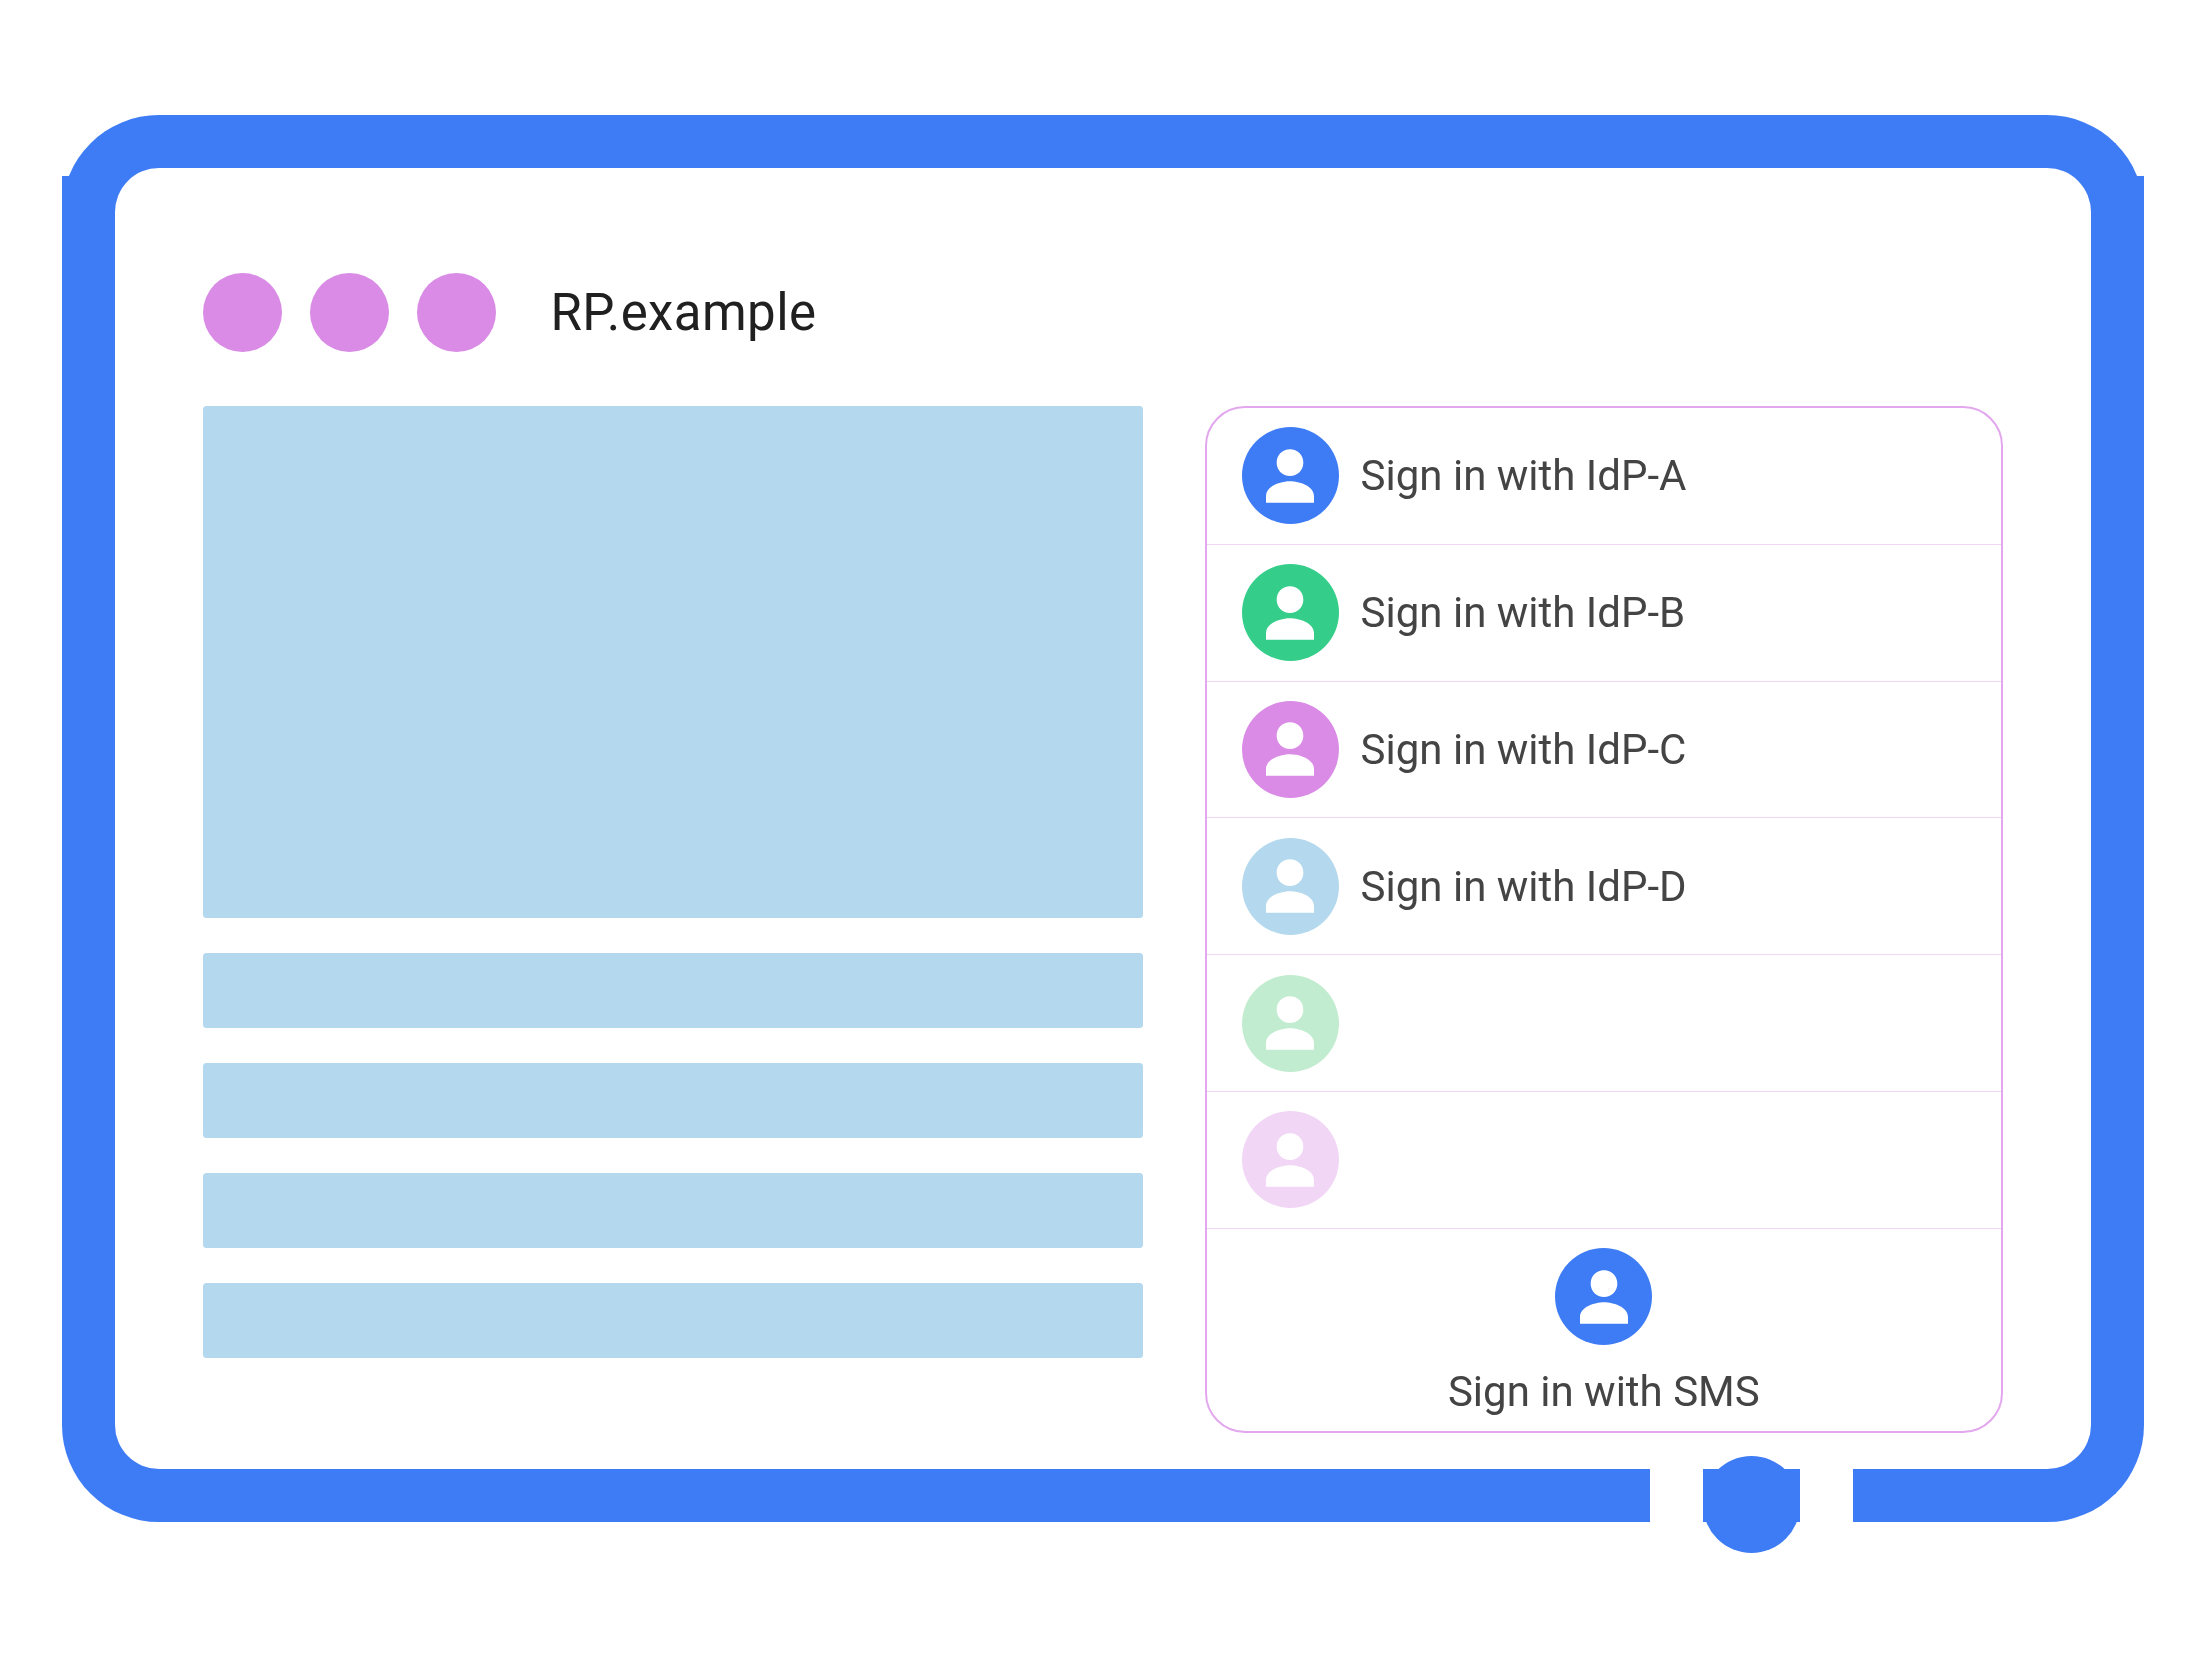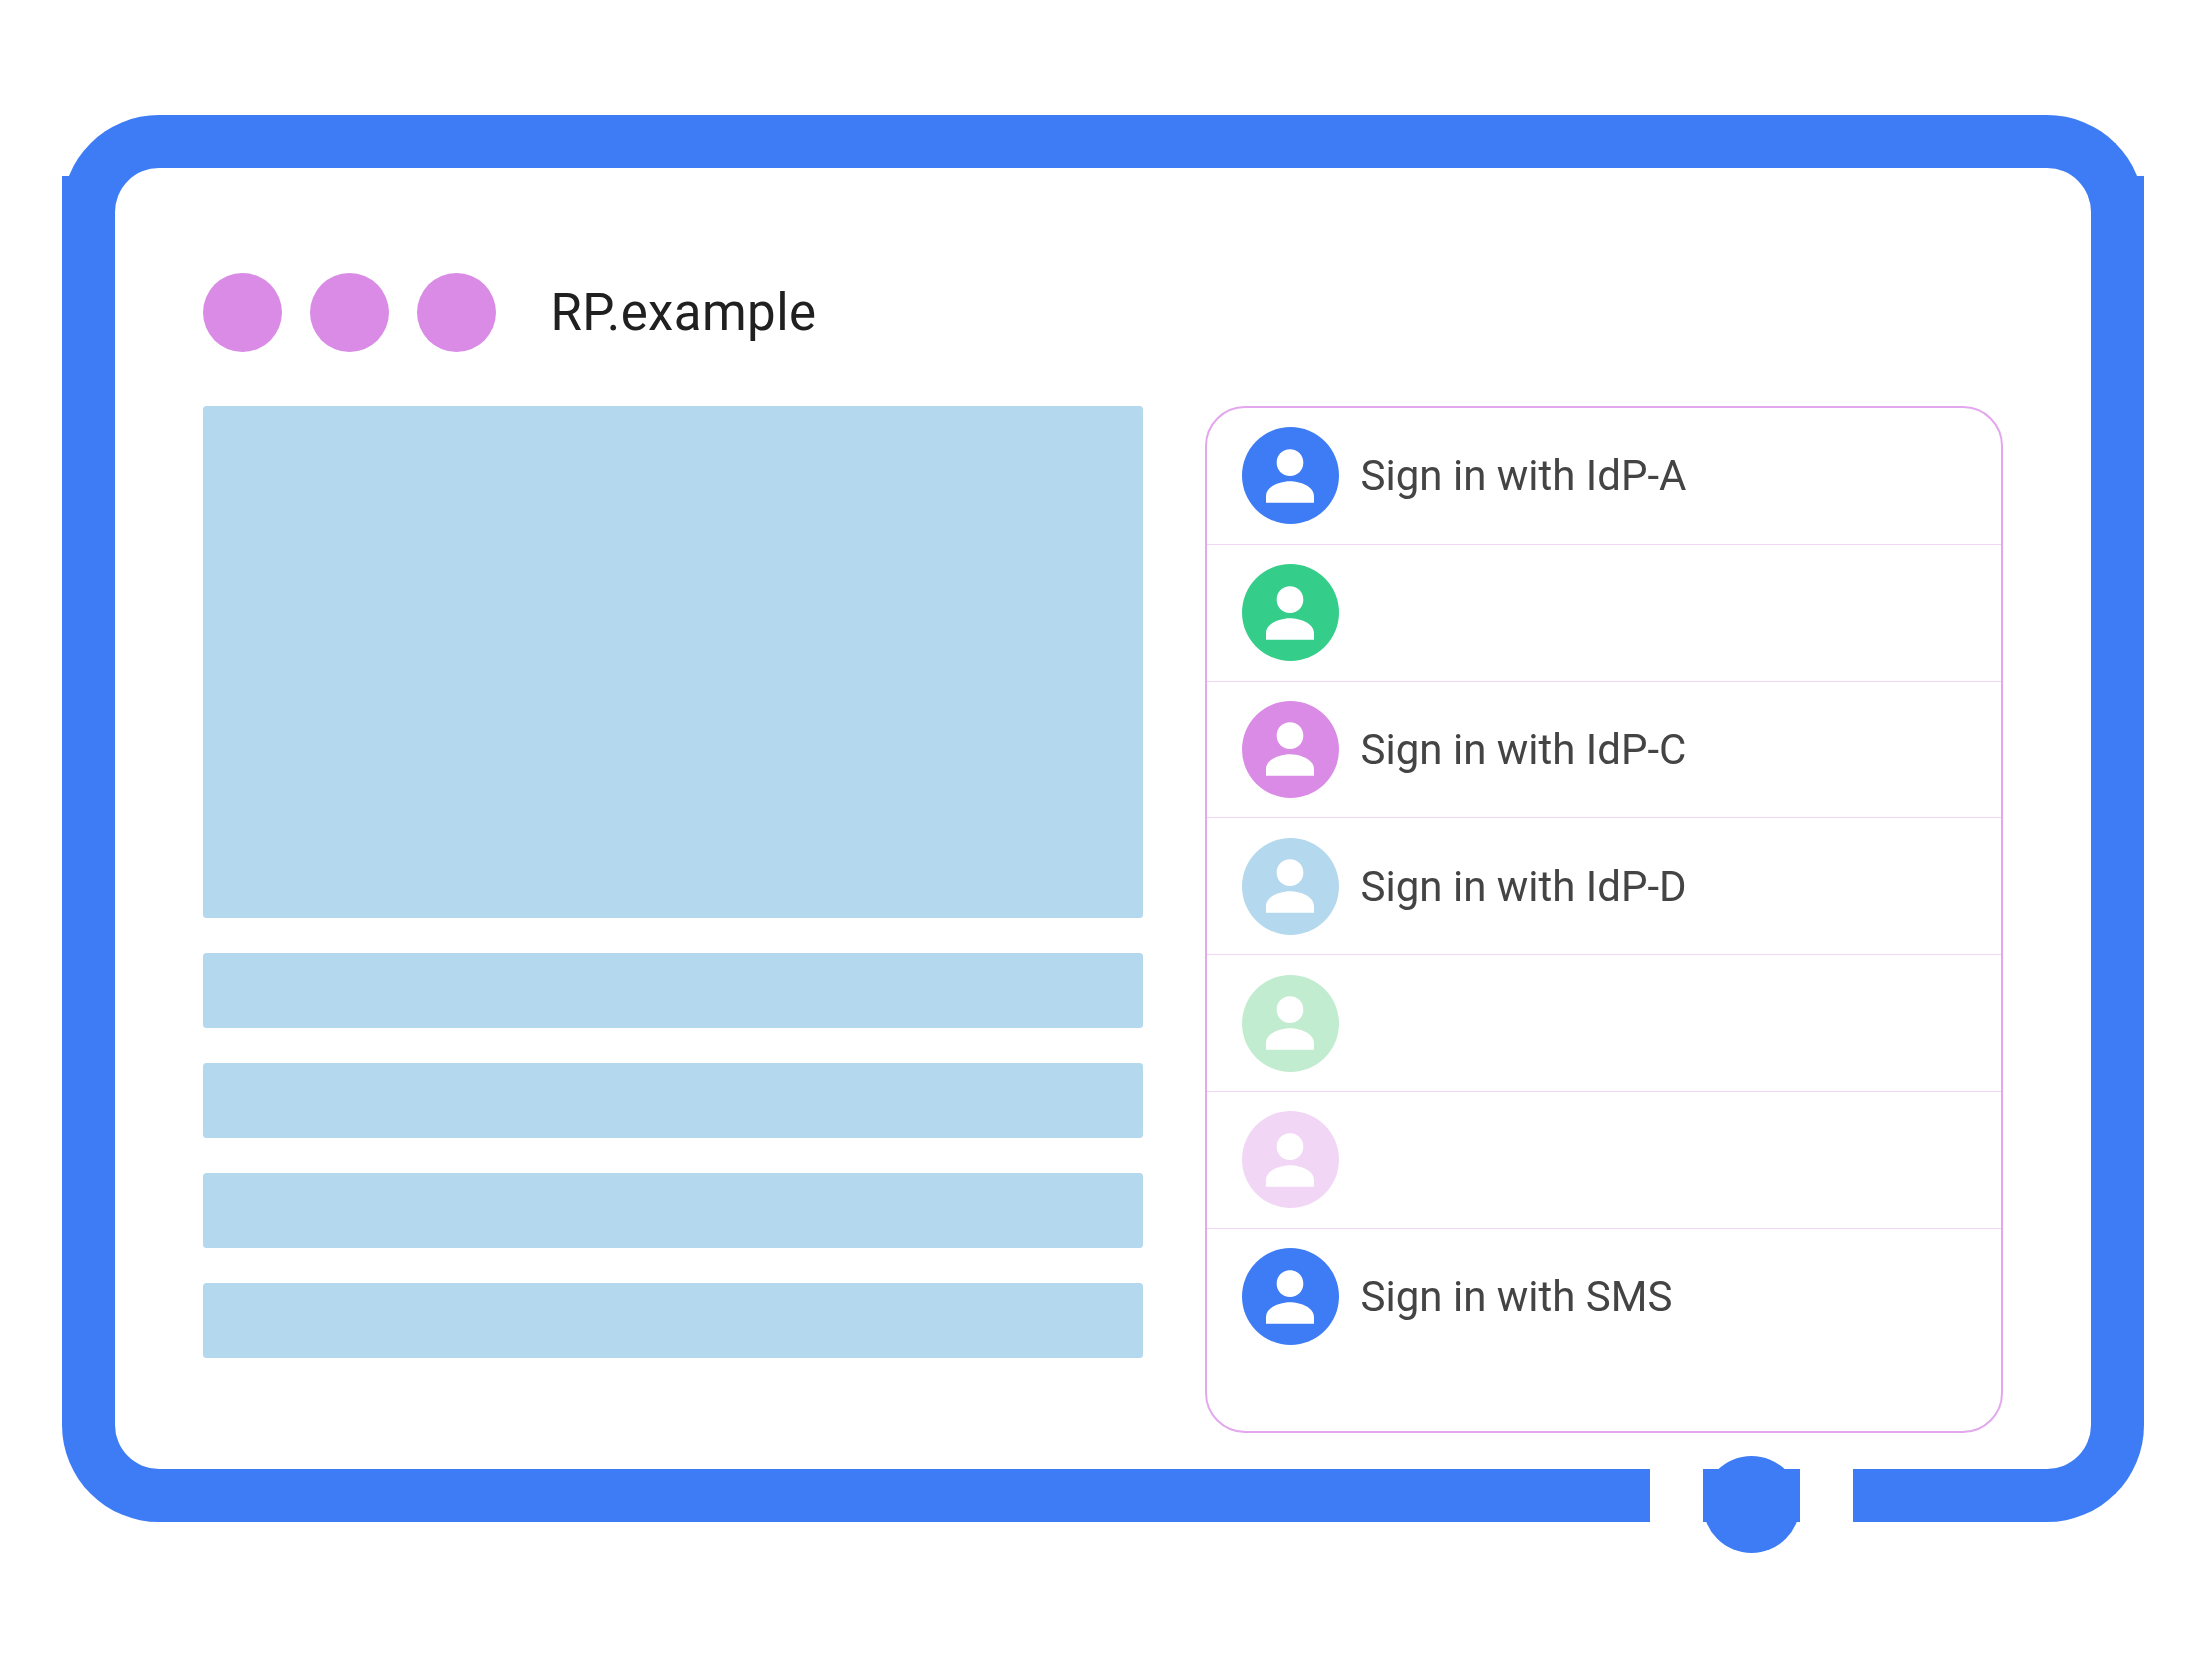--- a/index.html
+++ b/index.html
@@ -107,21 +107,21 @@
       background: #fff;
     }
     .signin-item {
       display: flex;
       align-items: center;
       gap: 22px;
       padding: 19.4px 35px;
       border-bottom: 1.8px solid #f1d6f6;
       cursor: pointer;
     }
-    .signin-item:last-child { border-bottom: none; }
+    .signin-item:last-child { border-bottom: none; flex-direction: column; }
     .person-icon {
       width: 97px; height: 97px; border-radius: 50%;
       display: flex; align-items: center; justify-content: center;
       flex-shrink: 0;
     }
     .person-icon svg { width: 64px; height: 64px; }
     .signin-label {
       font-size: 42px;
       color: #444;
     }
@@ -160,20 +160,21 @@
             </svg>
         </span>
         <span class="signin-label">Sign in with IdP-A</span>
       </div>
       <div class="signin-item">
         <span class="person-icon" style="background:#34cd89">
           <svg viewBox="0 0 24 24">
               <path fill="#fff" d="M12 12c2.8 0 5-2.2 5-5s-2.2-5-5-5-5 2.2-5 5 2.2 5 5 5zm0 2c-3.6 0-9 1.8-9 5.5V22h18v-2.5c0-3.7-5.4-5.5-9-5.5z"></path>
             </svg>
         </span>
+        <span class="signin-label">Sign in with IdP-B</span>
       </div>
       <div class="signin-item">
         <span class="person-icon" style="background:#d98be6">
           <svg viewBox="0 0 24 24">
               <path fill="#fff" d="M12 12c2.8 0 5-2.2 5-5s-2.2-5-5-5-5 2.2-5 5 2.2 5 5 5zm0 2c-3.6 0-9 1.8-9 5.5V22h18v-2.5c0-3.7-5.4-5.5-9-5.5z"></path>
             </svg>
         </span>
         <span class="signin-label">Sign in with IdP-C</span>
       </div>
       <div class="signin-item">

